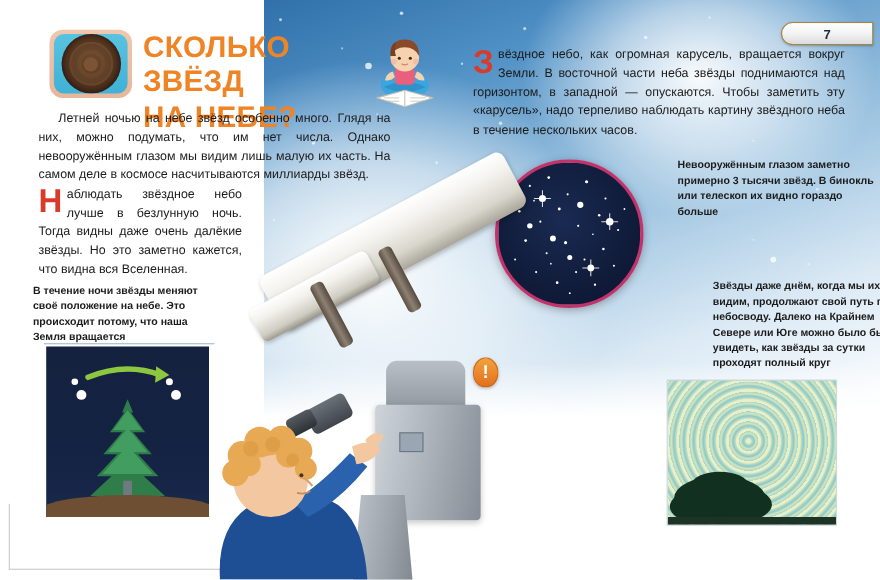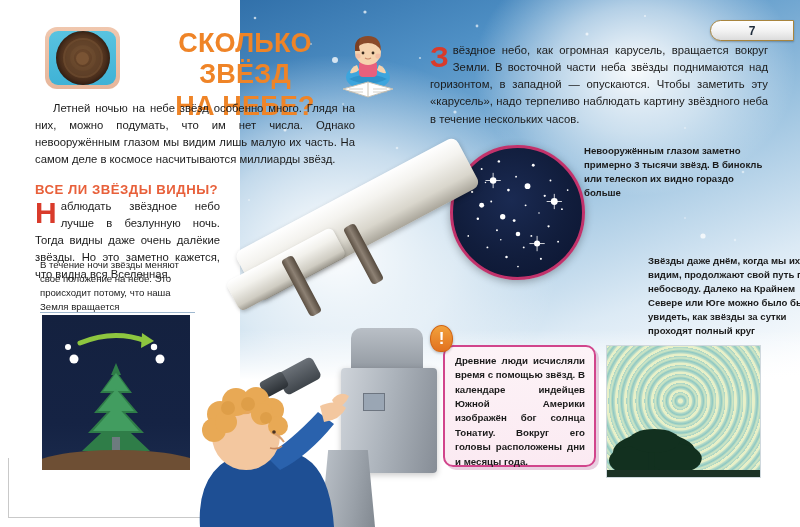--- a/index.html
+++ b/index.html
@@ -87,21 +87,21 @@
   }
   .calendar-stone::before {
     content: ""; position: absolute; left: 50%; top: 50%;
     width: 13px; height: 13px; margin: -6.5px 0 0 -6.5px;
     border-radius: 50%; background: #7a5434;
   }
 
   .main-title {
     position: absolute; left: 130px; top: 28px; width: 230px;
     font-size: 27px; font-weight: bold; line-height: 1.16;
-    color: #ef8427; letter-spacing: 0.2px; text-align: center;
+    color: #ef8427; letter-spacing: 0.2px;
   }
 
   
   .kid-reading { position: absolute; left: 335px; top: 27px; width: 66px; height: 78px; }
 
   
   .col-left { position: absolute; left: 35px; top: 100px; width: 320px; }
   .body-par {
     font-size: 11.3px; line-height: 1.52; color: #1b1b1b;
     text-align: justify; text-indent: 18px;
@@ -113,39 +113,39 @@
   .dropcap-par {
     font-size: 11.3px; line-height: 1.52; color: #1b1b1b; text-align: justify;
     width: 185px;
   }
   .dropcap {
     float: left; font-size: 30px; line-height: 0.86; font-weight: bold;
     color: #d93b2b; padding: 2px 4px 0 0;
   }
 
   .note-left {
-    position: absolute; left: 40px; top: 258px; width: 160px;
-    font-size: 9.6px; line-height: 1.45; font-weight: normal; color: #1b1b1b;
+    position: absolute; left: 30px; top: 258px; width: 160px;
+    font-size: 9.6px; line-height: 1.45; font-weight: bold; color: #1b1b1b;
   }
   .note-rule {
     position: absolute; left: 40px; top: 312px; width: 155px; height: 1px;
     background: #9fb8cf;
   }
 
   
   .col-right { position: absolute; left: 430px; top: 42px; width: 338px; }
   .sec-head-r {
     font-size: 13.2px; font-weight: bold; color: #e8603a;
     letter-spacing: 0.5px; margin-bottom: 2px;
   }
   .note-right {
     position: absolute; font-size: 9.6px; line-height: 1.45;
     font-weight: bold; color: #1b1b1b;
   }
-  .note-r1 { left: 584px; top: 144px; width: 180px; }
+  .note-r1 { left: 616px; top: 144px; width: 180px; }
   .note-r2 { left: 608px; top: 254px; width: 180px; margin-left: 40px; }
 
   
   .tree-pic {
     position: absolute; left: 42px; top: 315px; width: 148px; height: 155px;
     background: linear-gradient(180deg, #14213f 0%, #152344 70%, #1a2a4c 100%);
     overflow: hidden;
   }
   .tree-ground {
     position: absolute; left: -10px; bottom: 0; width: 170px; height: 20px;
@@ -337,21 +337,20 @@
     <g stroke="#b9b2a4" stroke-width=".6">
       <path d="M14 62 h14"></path>
         <path d="M14 65 h14"></path>
         <path d="M38 62 h14"></path>
         <path d="M38 65 h14"></path>
     </g>
   </svg>
 
   <div class="col-left">
     <p class="body-par">Летней ночью на небе звёзд особенно много. Глядя на них, можно подумать, что им нет числа. Однако невооружённым глазом мы видим лишь малую их часть. На самом деле в космосе насчитываются миллиарды звёзд.</p>
-    <h2 class="sec-head">ВСЕ ЛИ ЗВЁЗДЫ ВИДНЫ?</h2>
     <p class="dropcap-par"><span class="dropcap">Н</span><span>аблюдать звёздное небо лучше в безлунную ночь. Тогда видны даже очень далёкие звёзды. Но это заметно кажется, что видна вся Вселенная.</span></p>
   </div>
 
   <div class="note-left">В течение ночи звёзды меняют своё положение на небе. Это происходит потому, что наша Земля вращается</div>
   <div class="note-rule"></div>
 
   <div class="col-right">
     <p class="dropcap-par" style="width:338px"><span class="dropcap">З</span><span>вёздное небо, как огромная карусель, вращается вокруг Земли. В восточной части неба звёзды поднимаются над горизонтом, в западной — опускаются. Чтобы заметить эту «карусель», надо терпеливо наблюдать картину звёздного неба в течение нескольких часов.</span></p>
   </div>
 
@@ -466,23 +465,20 @@
     <g fill="#d99840" opacity=".6">
       <circle cx="58" cy="38" r="7"></circle>
         <circle cx="78" cy="34" r="7"></circle>
         <circle cx="96" cy="48" r="6"></circle>
     </g>
     <path d="M102 62 q8 4 12 10" stroke="#d9a171" stroke-width="2" fill="none"></path>
     <circle cx="104" cy="62" r="1.8" fill="#4a3322"></circle>
     <path d="M100 78 q8 2 12 -2" stroke="#c98a5f" stroke-width="1.6" fill="none"></path>
   </svg>
 
-  <div class="callout">
-    <div class="callout-text">Древние люди исчисляли время с помощью звёзд. В календаре индейцев Южной Америки изображён бог солнца Тонатиу. Вокруг его головы расположены дни и месяцы года.</div>
-  </div>
   <div class="bang">!</div>
 
   <div class="trails">
     <svg viewBox="0 0 155 133" preserveAspectRatio="none">
       <g fill="#12301f">
         <ellipse cx="48" cy="108" rx="42" ry="20"></ellipse>
         <ellipse cx="24" cy="116" rx="22" ry="14"></ellipse>
         <ellipse cx="70" cy="114" rx="26" ry="15"></ellipse>
         <ellipse cx="48" cy="96" rx="26" ry="12"></ellipse>
         <rect x="42" y="108" width="6" height="24"></rect>

